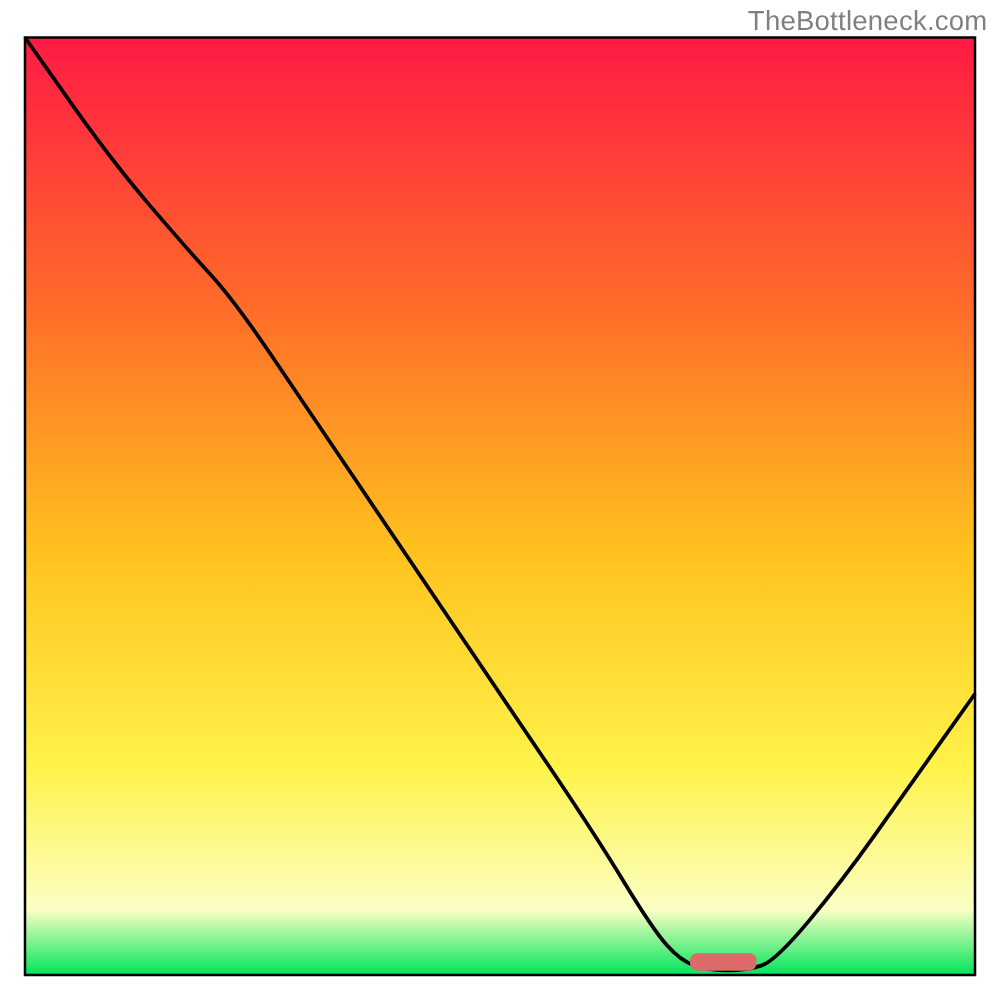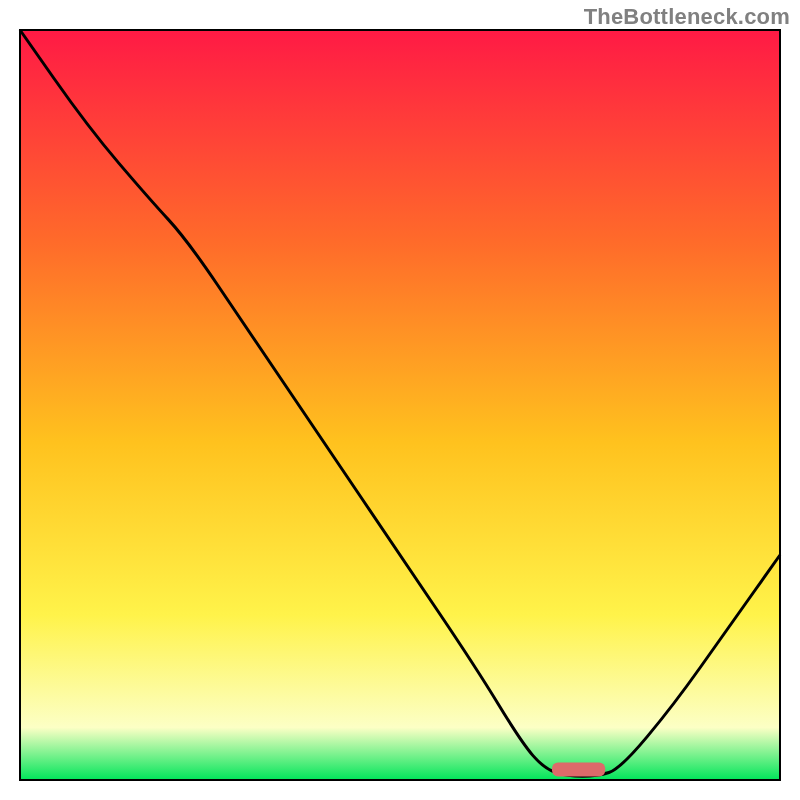--- a/index.html
+++ b/index.html
@@ -13,21 +13,21 @@
   .wrap {
     position: relative;
     width: 800px;
     height: 800px;
   }
   .watermark {
     position: absolute;
     top: 4px;
     right: 10px;
     font-size: 22px;
-    font-weight: 700;
+    font-weight: 400;
     color: #808080;
     letter-spacing: 0.2px;
     z-index: 10;
   }
   svg.chart {
     position: absolute;
     top: 0;
     left: 0;
     width: 800px;
     height: 800px;

